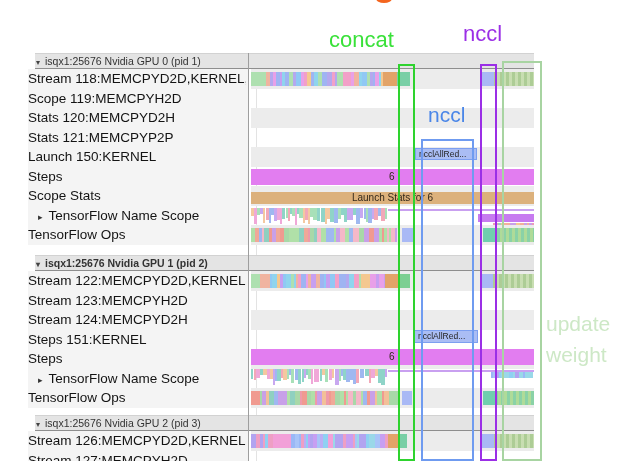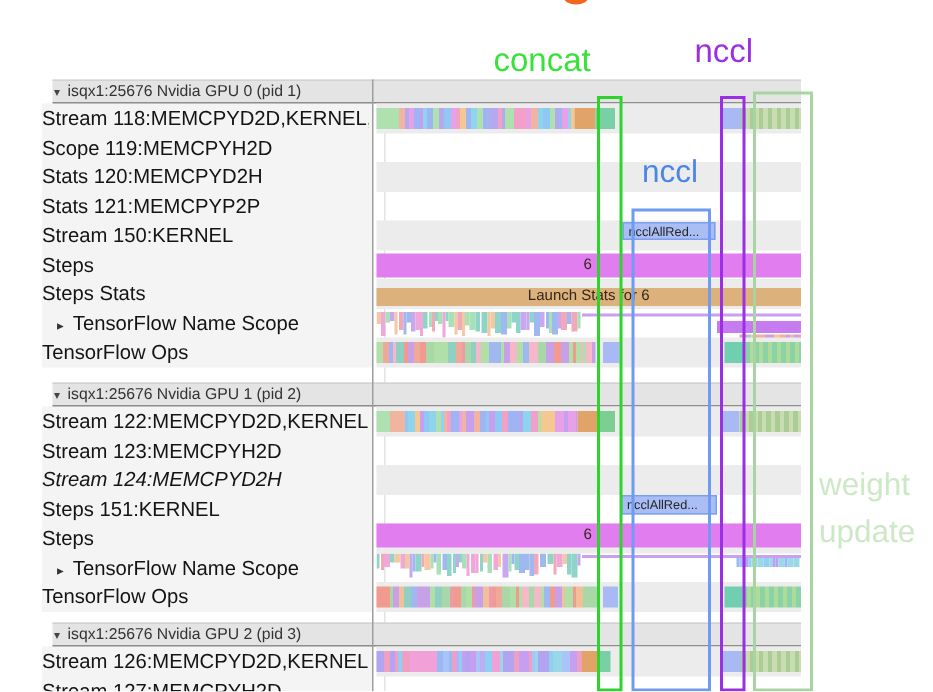--- a/index.html
+++ b/index.html
@@ -37,27 +37,27 @@
       <div class="seg" style="left: 251px; top: 71.5px; width: 132px; height: 14.5px; position: absolute; background: linear-gradient(90deg, rgb(174, 224, 176) 0px, rgb(174, 224, 176) 4px, rgb(174, 224, 176) 4px, rgb(174, 224, 176) 8px, rgb(174, 224, 176) 8px, rgb(174, 224, 176) 13px, rgb(174, 224, 176) 13px, rgb(174, 224, 176) 15px, rgb(240, 180, 160) 15px, rgb(240, 180, 160) 19px, rgb(180, 168, 238) 19px, rgb(180, 168, 238) 22px, rgb(232, 160, 232) 22px, rgb(232, 160, 232) 25px, rgb(159, 180, 242) 25px, rgb(159, 180, 242) 29px, rgb(198, 159, 240) 29px, rgb(198, 159, 240) 31px, rgb(143, 212, 238) 31px, rgb(143, 212, 238) 34px, rgb(159, 180, 242) 34px, rgb(159, 180, 242) 38px, rgb(174, 224, 176) 38px, rgb(174, 224, 176) 42px, rgb(180, 168, 238) 42px, rgb(180, 168, 238) 45px, rgb(144, 200, 244) 45px, rgb(144, 200, 244) 50px, rgb(232, 160, 232) 50px, rgb(232, 160, 232) 53px, rgb(242, 160, 200) 53px, rgb(242, 160, 200) 56px, rgb(244, 200, 144) 56px, rgb(244, 200, 144) 60px, rgb(159, 180, 242) 60px, rgb(159, 180, 242) 63px, rgb(143, 212, 238) 63px, rgb(143, 212, 238) 67px, rgb(174, 224, 176) 67px, rgb(174, 224, 176) 71px, rgb(159, 180, 242) 71px, rgb(159, 180, 242) 76px, rgb(180, 168, 238) 76px, rgb(180, 168, 238) 81px, rgb(242, 160, 200) 81px, rgb(242, 160, 200) 84px, rgb(180, 168, 238) 84px, rgb(180, 168, 238) 86px, rgb(174, 224, 176) 86px, rgb(174, 224, 176) 89px, rgb(174, 224, 176) 89px, rgb(174, 224, 176) 92px, rgb(242, 160, 200) 92px, rgb(242, 160, 200) 96px, rgb(242, 160, 200) 96px, rgb(242, 160, 200) 100px, rgb(232, 160, 232) 100px, rgb(232, 160, 232) 103px, rgb(240, 180, 160) 103px, rgb(240, 180, 160) 108px, rgb(143, 212, 238) 108px, rgb(143, 212, 238) 111px, rgb(144, 200, 244) 111px, rgb(144, 200, 244) 113px, rgb(144, 200, 244) 113px, rgb(144, 200, 244) 116px, rgb(174, 224, 176) 116px, rgb(174, 224, 176) 119px, rgb(180, 168, 238) 119px, rgb(180, 168, 238) 122px, rgb(159, 180, 242) 122px, rgb(159, 180, 242) 124px, rgb(232, 160, 232) 124px, rgb(232, 160, 232) 128px, rgb(143, 212, 238) 128px, rgb(143, 212, 238) 130px, rgb(244, 200, 144) 130px, rgb(244, 200, 144) 133px);"></div>
       <div class="seg" style="left: 383px; top: 71.5px; width: 14px; height: 14.5px; position: absolute; background: rgb(226, 163, 104);"></div>
       <div class="seg" style="left: 397px; top: 71.5px; width: 13px; height: 14.5px; position: absolute; background: rgb(121, 207, 166);"></div>
       <div class="seg" style="left: 481px; top: 71.5px; width: 13px; height: 14.5px; position: absolute; background: rgb(169, 185, 245);"></div>
       <div class="seg" style="left: 494px; top: 71.5px; width: 40px; height: 14.5px; position: absolute; background: repeating-linear-gradient(90deg, rgb(166, 201, 140) 0px, rgb(166, 201, 140) 3px, rgb(196, 220, 171) 3px, rgb(196, 220, 171) 6px); opacity: 0.9;"></div>
       <div class="row-label" style="left: 28px; top: 90.5px; width: 218px;"><span>Scope 119:MEMCPYH2D</span></div>
       <div class="abs" style="left: 251px; top: 108px; width: 283px; height: 19.5px; position: absolute; background: rgb(236, 236, 236);"></div>
       <div class="row-label" style="left: 28px; top: 110px; width: 218px;"><span>Stats 120:MEMCPYD2H</span></div>
       <div class="row-label" style="left: 28px; top: 129.5px; width: 218px;"><span>Stats 121:MEMCPYP2P</span></div>
       <div class="abs" style="left: 251px; top: 147px; width: 283px; height: 19.5px; position: absolute; background: rgb(236, 236, 236);"></div>
-      <div class="row-label" style="left: 28px; top: 149px; width: 218px;"><span>Stream 150:KERNEL</span></div>
+      <div class="row-label" style="left: 28px; top: 149px; width: 218px;"><span>Launch 150:KERNEL</span></div>
       <div class="nccl-bar" style="left: 415px; top: 147.5px; width: 62px; height: 12px; position: absolute; background: rgb(170, 189, 244); border: 1px solid rgb(125, 159, 240);">ncclAllRed...</div>
       <div class="row-label" style="left: 28px; top: 168.5px; width: 218px;"><span>Steps</span></div>
       <div class="seg" style="left: 251px; top: 169px; width: 283px; height: 16px; position: absolute; background: rgb(226, 125, 240);"></div>
       <div class="banner-text" style="top: 171px; left: 389px;">6</div>
       <div class="abs" style="left: 251px; top: 186px; width: 283px; height: 19.5px; position: absolute; background: rgb(236, 236, 236);"></div>
-      <div class="row-label" style="left: 28px; top: 188px; width: 218px;"><span>Steps Stats</span></div>
+      <div class="row-label" style="left: 28px; top: 188px; width: 218px;"><span>Scope Stats</span></div>
       <div class="seg" style="left: 251px; top: 191.5px; width: 283px; height: 12.5px; position: absolute; background: rgb(220, 177, 124);"></div>
       <div class="banner-text" style="top: 191.75px; left: 251px; width: 283px; text-align: center;">Launch Stats for 6</div>
       <div class="row-label" style="left: 28px; top: 207.5px; width: 218px; padding-left: 10px;"><span class="exp-tri">▸</span><span>TensorFlow Name Scope</span></div>
       <div class="seg" style="left: 251px; top: 207.5px; width: 136px; height: 18px; position: absolute; overflow: hidden;">
         <div style="position: absolute; left: 0px; top: 0px; width: 3px; height: 8.68269px; background: rgb(244, 200, 160);"></div>
         <div style="position: absolute; left: 3px; top: 0px; width: 3px; height: 16.3111px; background: rgb(240, 168, 216);"></div>
         <div style="position: absolute; left: 6px; top: 0px; width: 3px; height: 7.45517px; background: rgb(168, 224, 184);"></div>
         <div style="position: absolute; left: 9px; top: 0px; width: 3px; height: 6.26033px; background: rgb(200, 168, 240);"></div>
         <div style="position: absolute; left: 12px; top: 0px; width: 2px; height: 15.7031px; background: rgb(244, 200, 160);"></div>
         <div style="position: absolute; left: 15px; top: 0px; width: 3px; height: 12.1458px; background: rgb(242, 168, 184);"></div>
@@ -121,31 +121,31 @@
         <div style="position: absolute; left: 36px; top: 0px; width: 3px; height: 7px; background: rgb(200, 160, 232);"></div>
         <div style="position: absolute; left: 39px; top: 0px; width: 2px; height: 7px; background: rgb(238, 154, 184);"></div>
       </div>
       <div class="abs" style="left: 251px; top: 225px; width: 283px; height: 19.5px; position: absolute; background: rgb(236, 236, 236);"></div>
       <div class="row-label" style="left: 28px; top: 227px; width: 218px;"><span>TensorFlow Ops</span></div>
       <div class="seg" style="left: 251px; top: 227.5px; width: 146px; height: 14.5px; position: absolute; background: linear-gradient(90deg, rgb(176, 224, 168) 0px, rgb(176, 224, 168) 4px, rgb(240, 168, 152) 4px, rgb(240, 168, 152) 8px, rgb(159, 184, 240) 8px, rgb(159, 184, 240) 11px, rgb(244, 184, 200) 11px, rgb(244, 184, 200) 13px, rgb(143, 208, 192) 13px, rgb(143, 208, 192) 18px, rgb(240, 154, 144) 18px, rgb(240, 154, 144) 21px, rgb(200, 160, 232) 21px, rgb(200, 160, 232) 25px, rgb(240, 168, 152) 25px, rgb(240, 168, 152) 29px, rgb(240, 154, 144) 29px, rgb(240, 154, 144) 33px, rgb(168, 216, 168) 33px, rgb(168, 216, 168) 38px, rgb(176, 224, 168) 38px, rgb(176, 224, 168) 43px, rgb(176, 224, 168) 43px, rgb(176, 224, 168) 48px, rgb(143, 208, 192) 48px, rgb(143, 208, 192) 53px, rgb(240, 168, 152) 53px, rgb(240, 168, 152) 57px, rgb(238, 154, 170) 57px, rgb(238, 154, 170) 59px, rgb(168, 216, 168) 59px, rgb(168, 216, 168) 63px, rgb(143, 208, 192) 63px, rgb(143, 208, 192) 66px, rgb(244, 184, 200) 66px, rgb(244, 184, 200) 70px, rgb(176, 224, 168) 70px, rgb(176, 224, 168) 75px, rgb(159, 184, 240) 75px, rgb(159, 184, 240) 80px, rgb(159, 184, 240) 80px, rgb(159, 184, 240) 83px, rgb(176, 224, 168) 83px, rgb(176, 224, 168) 85px, rgb(200, 160, 232) 85px, rgb(200, 160, 232) 87px, rgb(200, 160, 232) 87px, rgb(200, 160, 232) 89px, rgb(244, 184, 200) 89px, rgb(244, 184, 200) 94px, rgb(176, 224, 168) 94px, rgb(176, 224, 168) 98px, rgb(159, 184, 240) 98px, rgb(159, 184, 240) 102px, rgb(244, 184, 200) 102px, rgb(244, 184, 200) 104px, rgb(244, 184, 200) 104px, rgb(244, 184, 200) 108px, rgb(168, 216, 168) 108px, rgb(168, 216, 168) 113px, rgb(200, 160, 232) 113px, rgb(200, 160, 232) 118px, rgb(240, 154, 144) 118px, rgb(240, 154, 144) 123px, rgb(200, 160, 232) 123px, rgb(200, 160, 232) 128px, rgb(176, 224, 168) 128px, rgb(176, 224, 168) 131px, rgb(240, 154, 144) 131px, rgb(240, 154, 144) 133px, rgb(176, 224, 168) 133px, rgb(176, 224, 168) 136px, rgb(244, 184, 200) 136px, rgb(244, 184, 200) 138px, rgb(176, 224, 168) 138px, rgb(176, 224, 168) 140px, rgb(244, 184, 200) 140px, rgb(244, 184, 200) 144px, rgb(200, 160, 232) 144px, rgb(200, 160, 232) 147px);"></div>
       <div class="seg" style="left: 402px; top: 227.5px; width: 11px; height: 14.5px; position: absolute; background: rgb(169, 185, 245);"></div>
       <div class="seg" style="left: 483px; top: 227.5px; width: 14px; height: 14.5px; position: absolute; background: rgb(111, 207, 174);"></div>
       <div class="seg" style="left: 497px; top: 227.5px; width: 37px; height: 14.5px; position: absolute; background: repeating-linear-gradient(90deg, rgb(127, 207, 159) 0px, rgb(127, 207, 159) 3px, rgb(168, 217, 143) 3px, rgb(168, 217, 143) 6px); opacity: 0.9;"></div>
       <div class="hdr-bar" style="left: 35px; top: 255px; width: 499px; height: 16px; position: absolute;"></div>
-      <div class="hdr-label" style="left: 36px; top: 257px;"><span class="hdr-tri">▾</span><span>isqx1:25676 Nvidia GPU 1 (pid 2)</span></div>
+      <div class="hdr-label" style="left: 36px; top: 257px; font-weight: bold;"><span class="hdr-tri">▾</span><span>isqx1:25676 Nvidia GPU 1 (pid 2)</span></div>
       <div class="abs" style="left: 251px; top: 271px; width: 283px; height: 19.5px; position: absolute; background: rgb(236, 236, 236);"></div>
       <div class="row-label" style="left: 28px; top: 273px; width: 218px;"><span>Stream 122:MEMCPYD2D,KERNEL,MI</span></div>
       <div class="seg" style="left: 251px; top: 273.5px; width: 134px; height: 14.5px; position: absolute; background: linear-gradient(90deg, rgb(174, 224, 176) 0px, rgb(174, 224, 176) 5px, rgb(174, 224, 176) 5px, rgb(174, 224, 176) 9px, rgb(240, 180, 160) 9px, rgb(240, 180, 160) 14px, rgb(240, 180, 160) 14px, rgb(240, 180, 160) 19px, rgb(144, 200, 244) 19px, rgb(144, 200, 244) 21px, rgb(143, 212, 238) 21px, rgb(143, 212, 238) 26px, rgb(244, 200, 144) 26px, rgb(244, 200, 144) 29px, rgb(198, 159, 240) 29px, rgb(198, 159, 240) 32px, rgb(144, 200, 244) 32px, rgb(144, 200, 244) 35px, rgb(143, 212, 238) 35px, rgb(143, 212, 238) 40px, rgb(174, 224, 176) 40px, rgb(174, 224, 176) 43px, rgb(143, 212, 238) 43px, rgb(143, 212, 238) 45px, rgb(240, 180, 160) 45px, rgb(240, 180, 160) 47px, rgb(242, 160, 200) 47px, rgb(242, 160, 200) 50px, rgb(159, 180, 242) 50px, rgb(159, 180, 242) 55px, rgb(232, 160, 232) 55px, rgb(232, 160, 232) 57px, rgb(240, 180, 160) 57px, rgb(240, 180, 160) 60px, rgb(198, 159, 240) 60px, rgb(198, 159, 240) 65px, rgb(240, 180, 160) 65px, rgb(240, 180, 160) 69px, rgb(159, 180, 242) 69px, rgb(159, 180, 242) 73px, rgb(144, 200, 244) 73px, rgb(144, 200, 244) 75px, rgb(198, 159, 240) 75px, rgb(198, 159, 240) 79px, rgb(144, 200, 244) 79px, rgb(144, 200, 244) 84px, rgb(242, 160, 200) 84px, rgb(242, 160, 200) 86px, rgb(242, 160, 200) 86px, rgb(242, 160, 200) 88px, rgb(159, 180, 242) 88px, rgb(159, 180, 242) 91px, rgb(159, 180, 242) 91px, rgb(159, 180, 242) 95px, rgb(180, 168, 238) 95px, rgb(180, 168, 238) 98px, rgb(143, 212, 238) 98px, rgb(143, 212, 238) 103px, rgb(242, 160, 200) 103px, rgb(242, 160, 200) 108px, rgb(174, 224, 176) 108px, rgb(174, 224, 176) 110px, rgb(244, 200, 144) 110px, rgb(244, 200, 144) 115px, rgb(244, 200, 144) 115px, rgb(244, 200, 144) 119px, rgb(232, 160, 232) 119px, rgb(232, 160, 232) 122px, rgb(232, 160, 232) 122px, rgb(232, 160, 232) 125px, rgb(198, 159, 240) 125px, rgb(198, 159, 240) 128px, rgb(232, 160, 232) 128px, rgb(232, 160, 232) 133px, rgb(198, 159, 240) 133px, rgb(198, 159, 240) 136px);"></div>
       <div class="seg" style="left: 385px; top: 273.5px; width: 13px; height: 14.5px; position: absolute; background: rgb(226, 163, 104);"></div>
       <div class="seg" style="left: 398px; top: 273.5px; width: 12px; height: 14.5px; position: absolute; background: rgb(124, 207, 146);"></div>
       <div class="seg" style="left: 481px; top: 273.5px; width: 12px; height: 14.5px; position: absolute; background: rgb(169, 185, 245);"></div>
       <div class="seg" style="left: 493px; top: 273.5px; width: 41px; height: 14.5px; position: absolute; background: repeating-linear-gradient(90deg, rgb(166, 201, 140) 0px, rgb(166, 201, 140) 3px, rgb(196, 220, 171) 3px, rgb(196, 220, 171) 6px); opacity: 0.9;"></div>
       <div class="row-label" style="left: 28px; top: 292.5px; width: 218px;"><span>Stream 123:MEMCPYH2D</span></div>
       <div class="abs" style="left: 251px; top: 310px; width: 283px; height: 19.5px; position: absolute; background: rgb(236, 236, 236);"></div>
-      <div class="row-label" style="left: 28px; top: 312px; width: 218px; font-style: italic;"><span>Stream 124:MEMCPYD2H</span></div>
+      <div class="row-label" style="left: 28px; top: 312px; width: 218px;"><span>Stream 124:MEMCPYD2H</span></div>
       <div class="row-label" style="left: 28px; top: 331.5px; width: 218px;"><span>Steps 151:KERNEL</span></div>
       <div class="nccl-bar" style="left: 414px; top: 330px; width: 64px; height: 13px; position: absolute; background: rgb(170, 189, 244); border: 1px solid rgb(125, 159, 240);">ncclAllRed...</div>
       <div class="abs" style="left: 251px; top: 349px; width: 283px; height: 19.5px; position: absolute; background: rgb(236, 236, 236);"></div>
       <div class="row-label" style="left: 28px; top: 351px; width: 218px;"><span>Steps</span></div>
       <div class="seg" style="left: 251px; top: 348.5px; width: 283px; height: 16px; position: absolute; background: rgb(226, 125, 240);"></div>
       <div class="banner-text" style="top: 350.5px; left: 389px;">6</div>
       <div class="row-label" style="left: 28px; top: 370.5px; width: 218px; padding-left: 10px;"><span class="exp-tri">▸</span><span>TensorFlow Name Scope</span></div>
       <div class="seg" style="left: 251px; top: 369px; width: 136px; height: 17px; position: absolute; overflow: hidden;">
         <div style="position: absolute; left: 0px; top: 0px; width: 2px; height: 9.95689px; background: rgb(143, 212, 200);"></div>
         <div style="position: absolute; left: 3px; top: 0px; width: 2px; height: 10.6219px; background: rgb(242, 168, 184);"></div>
@@ -233,17 +233,17 @@
       <div class="overlay-rect" style="left: 398px; top: 64px; width: 17px; height: 397px; position: absolute; border: 2px solid rgb(46, 211, 46);"></div>
       <div class="overlay-rect" style="left: 480px; top: 64px; width: 17px; height: 397px; position: absolute; border: 2px solid rgb(155, 47, 230);"></div>
       <div class="overlay-rect" style="left: 502px; top: 61px; width: 40px; height: 400px; position: absolute; border: 2px solid rgb(168, 212, 162);"></div>
       <div class="overlay-rect" style="left: 421px; top: 139px; width: 53px; height: 322px; position: absolute; border: 2px solid rgb(111, 155, 240);"></div>
     </div>
 
   <div class="ann-text" id="ann-concat" style="left: 329px; top: 29px; color: rgb(57, 225, 57); font-size: 22px;">concat</div>
   <div class="ann-text" id="ann-split" style="left: 463px; top: 23px; color: rgb(155, 47, 230); font-size: 22px;">nccl</div>
   <div class="ann-text" id="ann-nccl" style="left: 428px; top: 104px; color: rgb(74, 134, 232); font-size: 21px;">nccl</div>
   <div class="ann-text" id="ann-wu" style="left: 546px; top: 308px; color: rgb(205, 232, 198); font-size: 21px; line-height: 31px;">
+    <div>update</div>
     <div>weight</div>
-    <div>update</div>
   </div>
   <div id="ann-orange" class="abs" style="left: 376px; top: -6px; width: 16px; height: 9px; background: rgb(244, 101, 30); border-radius: 50%;"></div>
 </div>
 
 </body></html>

